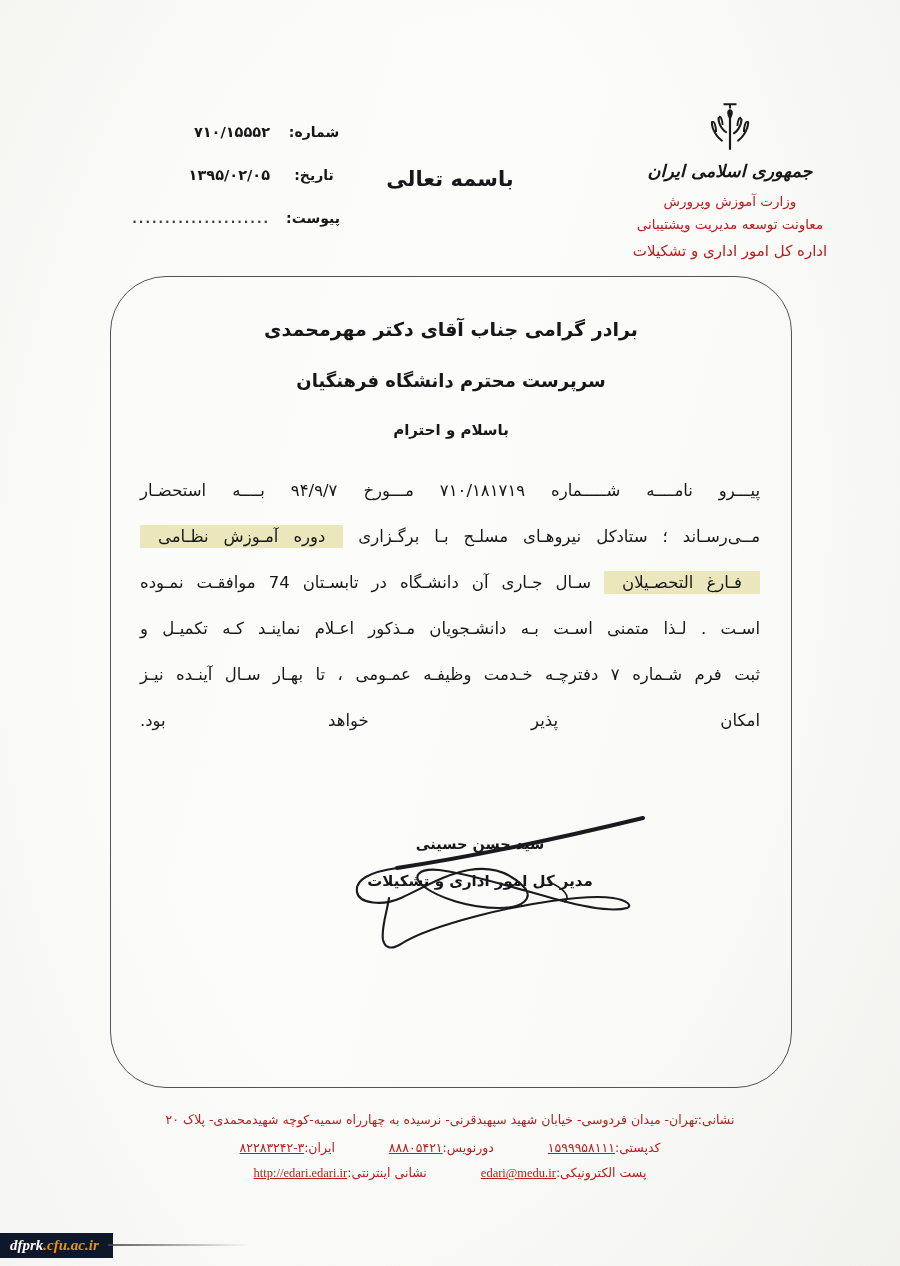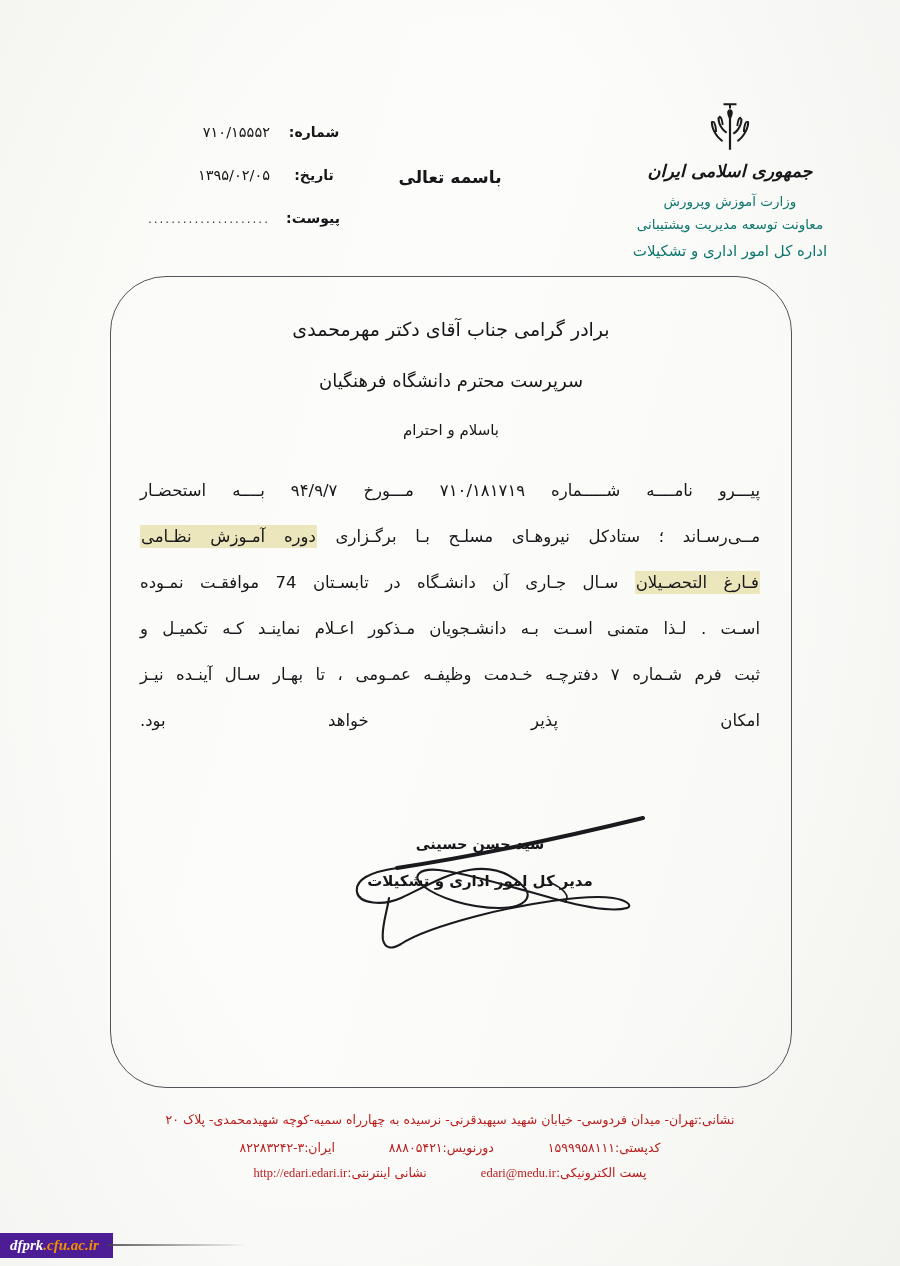--- a/index.html
+++ b/index.html
@@ -47,37 +47,37 @@
     font-size: 17px;
     font-style: italic;
     font-weight: 700;
     letter-spacing: 0.5px;
     margin: 1px 0 7px 0;
     transform: scaleX(1.04);
   }
   .lh-line {
     font-size: 13.5px;
     margin: 2px 0;
-    color: #0f766e;
+    color: #b91c1c;
     text-align: center;
   }
   .lh-line.dept {
     font-weight: 400;
     font-size: 15px;
     margin-top: 5px;
   }
 
   
   .basmala {
     position: absolute;
     top: 167px;
     left: 0;
     right: 0;
     text-align: center;
-    font-size: 17px;
+    font-size: 21px;
     font-weight: 600;
     letter-spacing: 0.3px;
   }
 
   
   .meta {
     position: absolute;
     top: 124px;
     right: 560px;
     width: 210px;
@@ -94,20 +94,21 @@
     font-weight: 700;
     width: 52px;
     text-align: center;
     flex: none;
   }
   .meta-value {
     letter-spacing: 1.2px;
     font-size: 14.5px;
     direction: ltr;
     unicode-bidi: embed;
+    font-weight: bold;
   }
   .meta-value.dots {
     letter-spacing: 2px;
     font-size: 12px;
     color: #3b3b3d;
   }
 
   
   .frame {
     position: absolute;
@@ -122,21 +123,21 @@
 
   
   .salutation {
     position: absolute;
     top: 318px;
     right: 108px;
     width: 682px;
     text-align: center;
   }
   .sal-line {
-    font-weight: 400;
+    font-weight: 700;
     font-size: 19px;
     margin-bottom: 30px;
     letter-spacing: 0.2px;
   }
   .sal-line.sal-2 { font-size: 18px; }
   .sal-line.greeting {
     font-size: 15px;
     margin-bottom: 3px;
     margin-top: 6px;
   }
@@ -157,21 +158,21 @@
   }
   .body-line {
     display: block;
     white-space: nowrap;
   }
   .body-line.last {
     text-align: center;
   }
   .hl {
     background: #ebe6bb;
-    padding: 2px 1px;
+    padding: 2px 18px;
     border-radius: 1px;
     box-decoration-break: clone;
     -webkit-box-decoration-break: clone;
   }
 
   
   .signature {
     position: absolute;
     top: 836px;
     right: 300px;
@@ -211,28 +212,28 @@
   }
   .footer-address { margin-bottom: 12px; font-size: 12.5px; }
   .footer-row {
     display: flex;
     justify-content: center;
     gap: 54px;
     margin-bottom: 9px;
     flex-wrap: nowrap;
   }
   .footer-item { white-space: nowrap; font-size: 12.5px; }
-  .ltr { direction: ltr; unicode-bidi: embed; font-family: "Liberation Serif", serif; }
+  .ltr { direction: ltr; unicode-bidi: embed; font-family: "Liberation Serif", serif; text-decoration: underline; }
 
   
   .watermark {
     position: absolute;
     left: 0;
     bottom: 8px;
-    background: #4c1d95;
+    background: #0f172a;
     padding: 5px 14px 5px 10px;
     font-family: "Liberation Serif", serif;
     font-style: italic;
     font-weight: 700;
     font-size: 15px;
     direction: ltr;
     line-height: 1;
     text-align: right;
   }
   .wm-a { color: #ffffff; }

